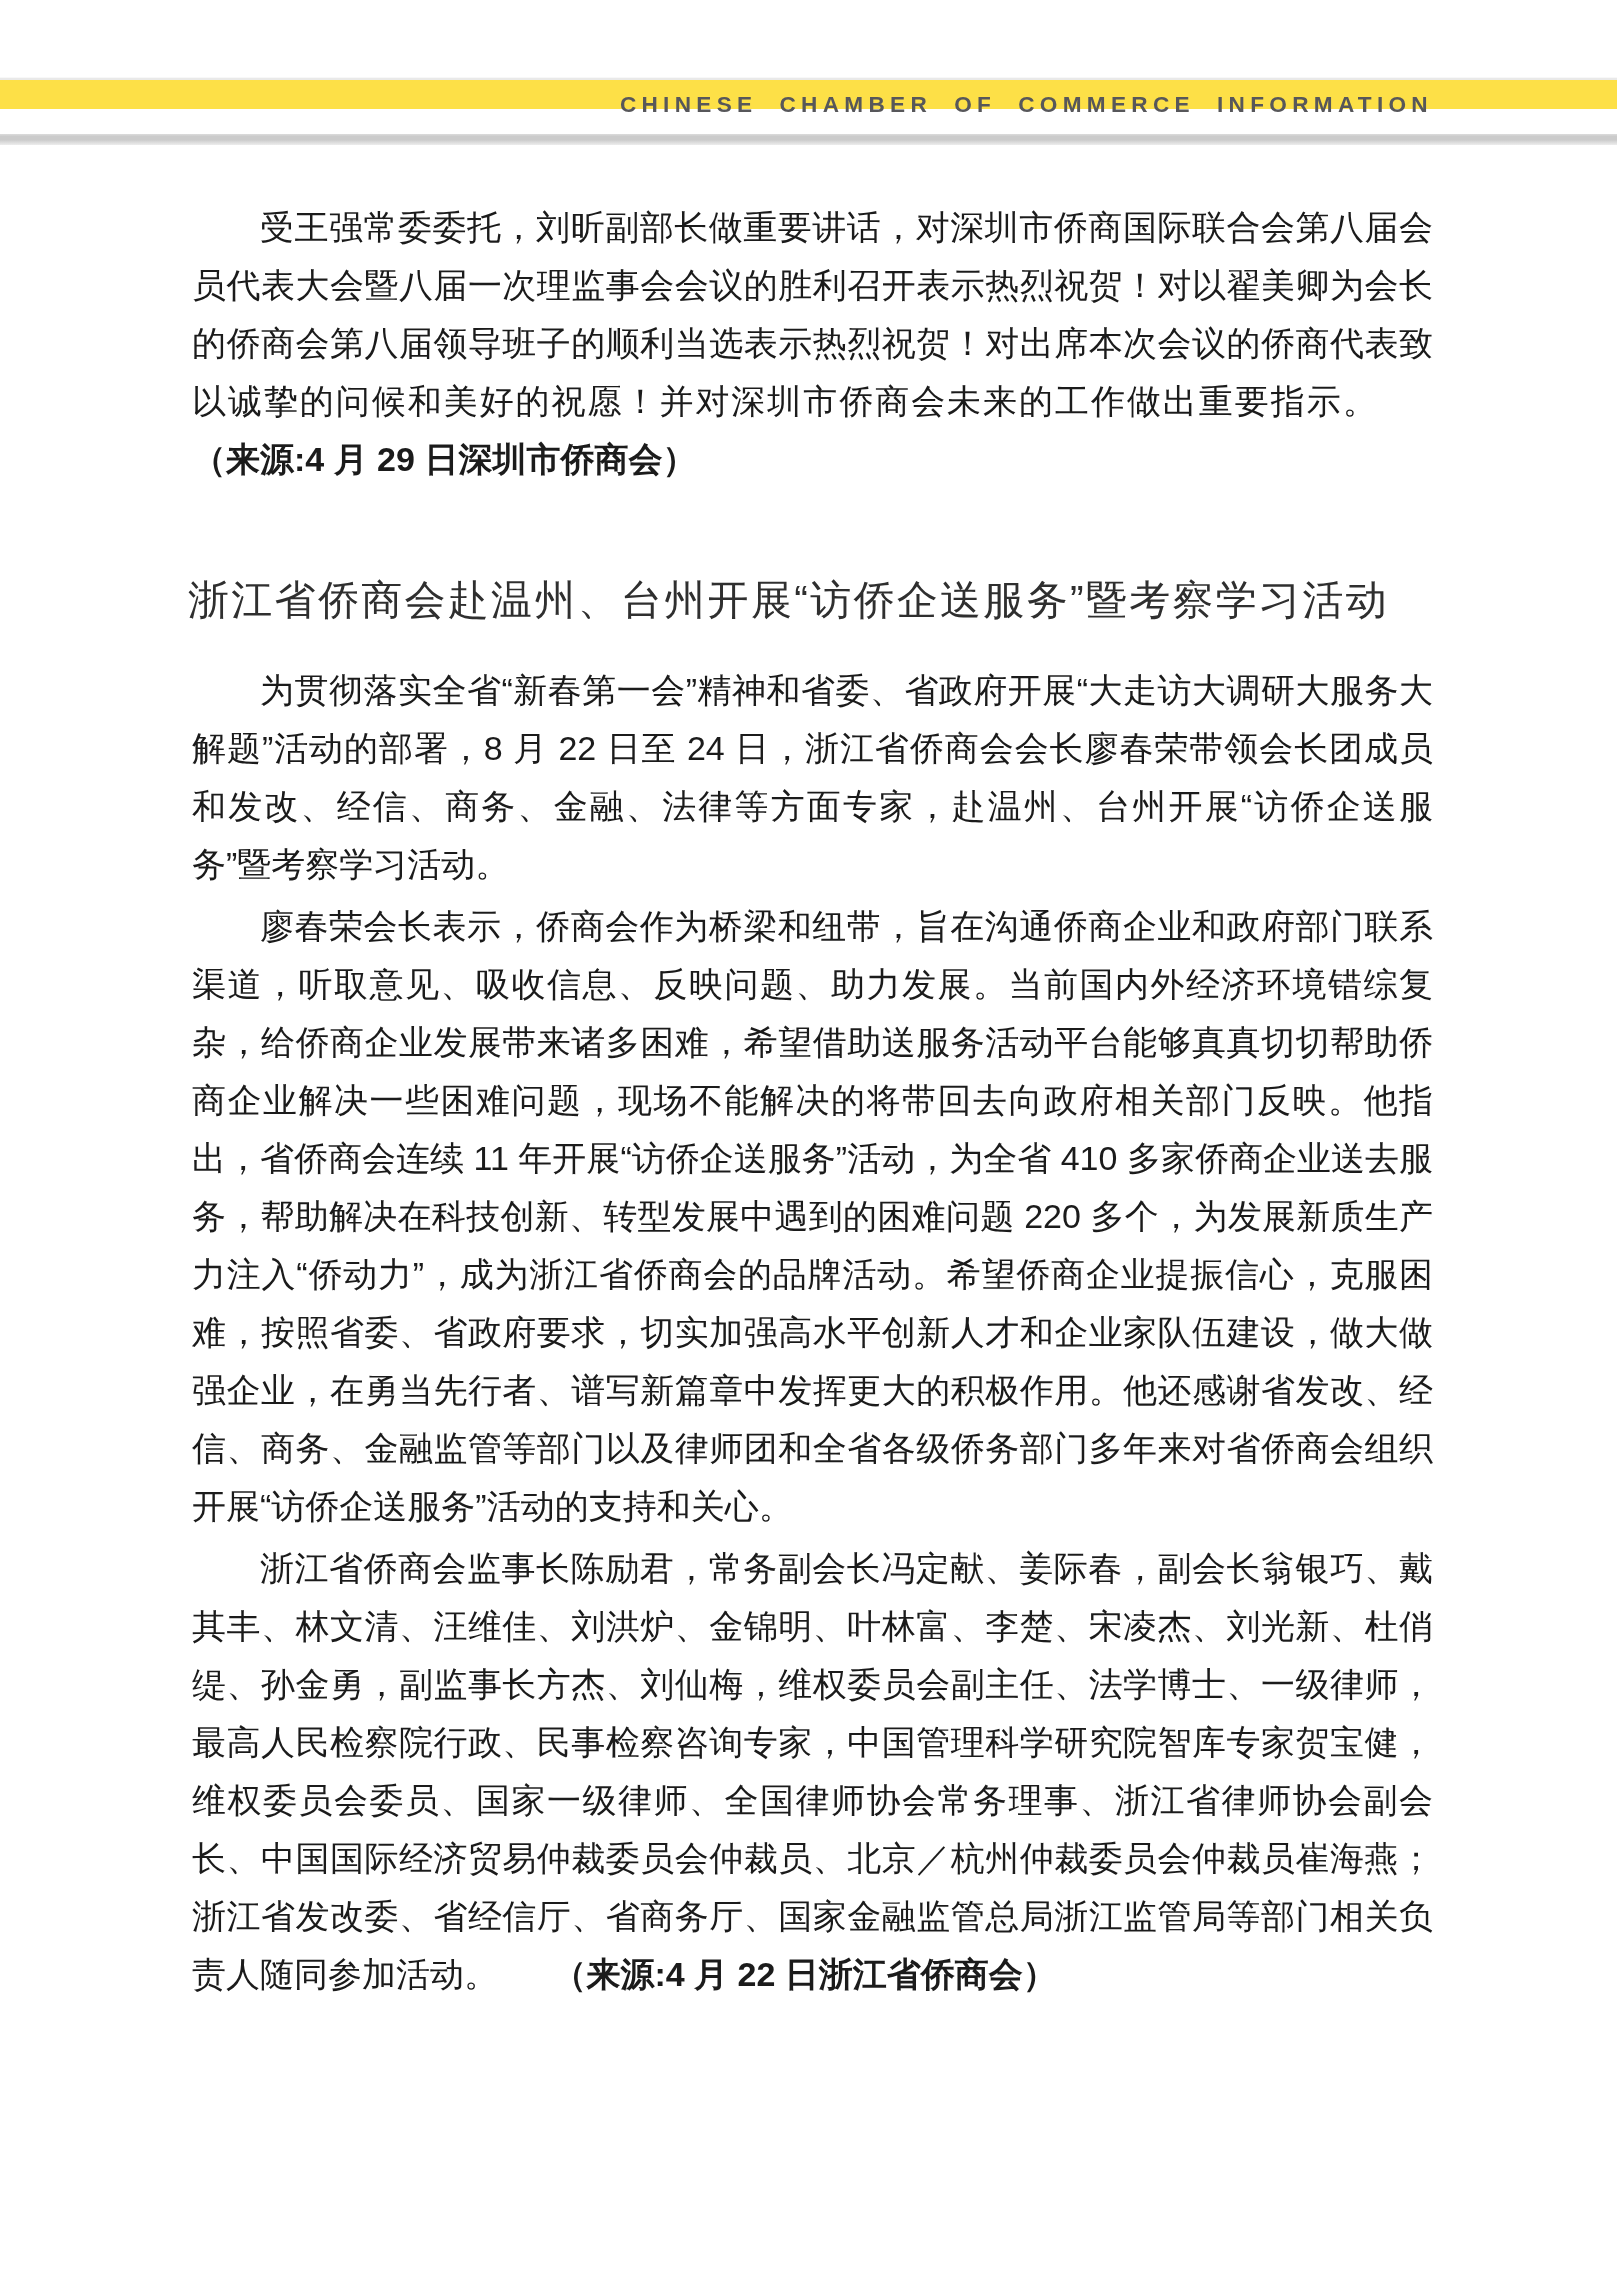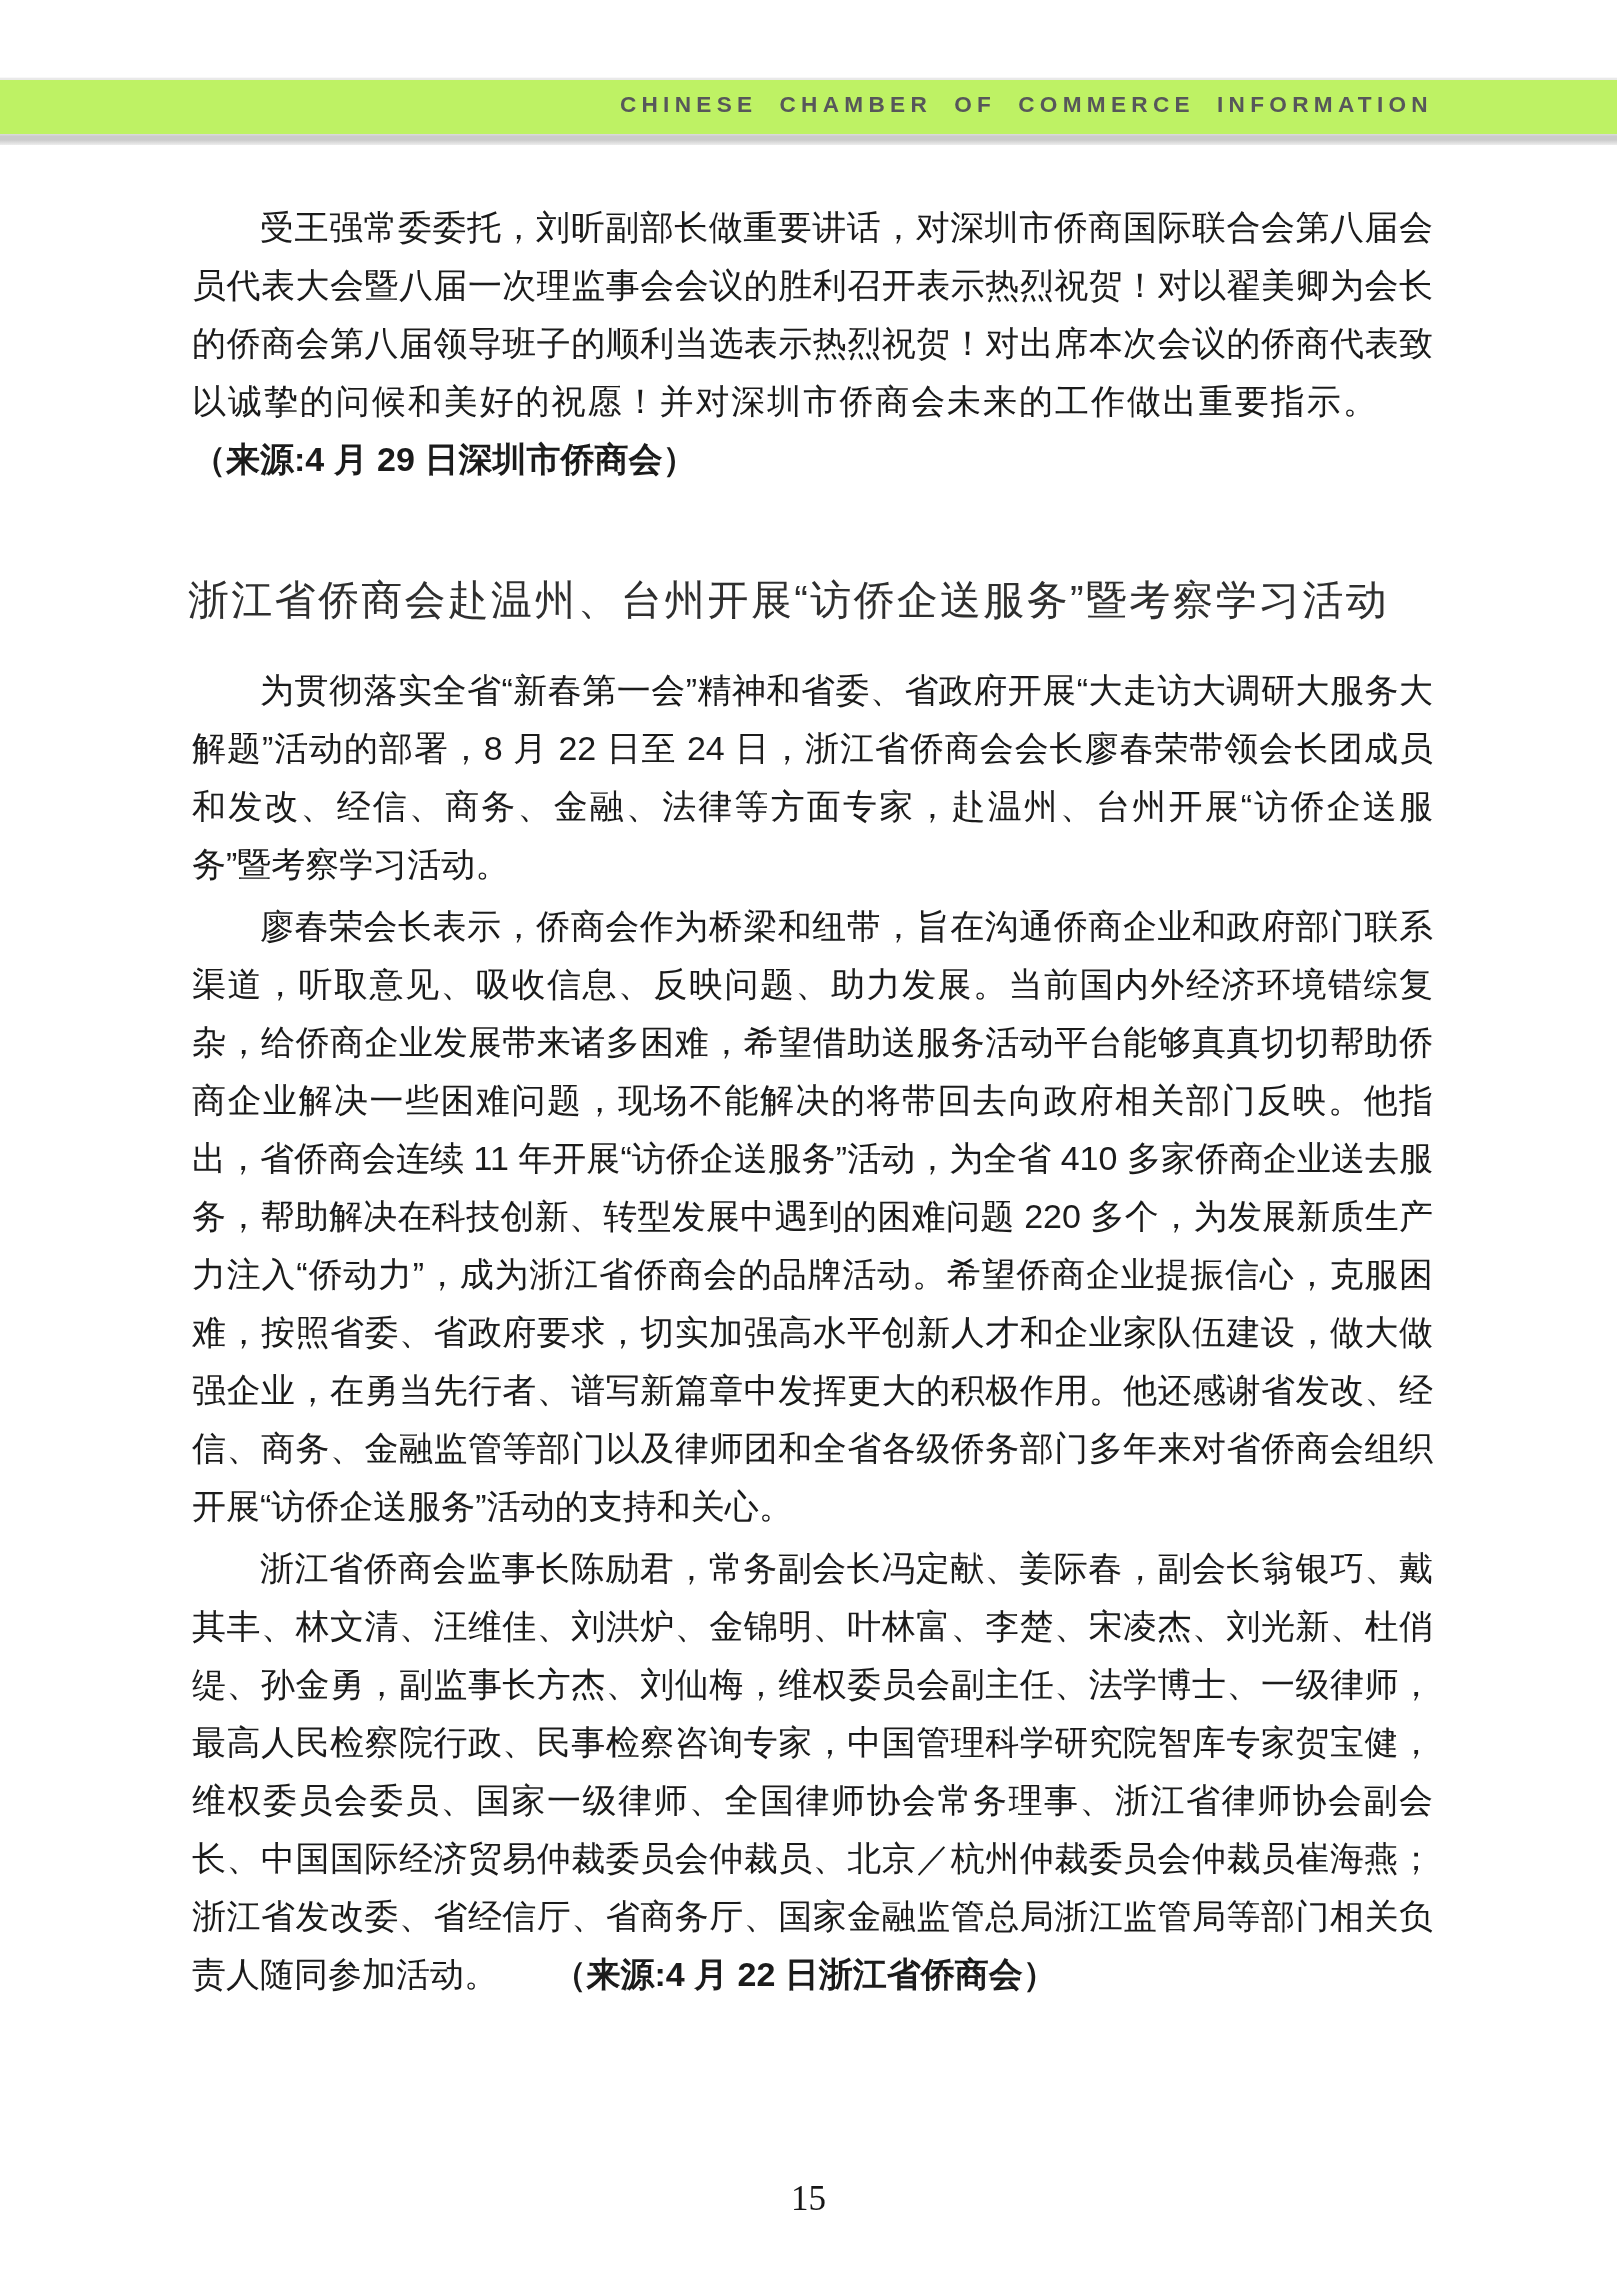--- a/index.html
+++ b/index.html
@@ -9,22 +9,22 @@
     height: 2284px;
     background: #ffffff;
     font-family: "Liberation Sans", sans-serif;
     overflow: hidden;
   }
 
   
   .banner {
     position: absolute;
     left: 0; top: 80px;
-    width: 100%; height: 64px;
-    background: #bef264;
+    width: 100%; height: 29px;
+    background: #fde047;
     box-shadow: 0 -2.3px 0 #e9e9e9;
   }
   .banner-text {
     position: absolute;
     right: 184px; top: 0;
     height: 47px;
     line-height: 49px;
     font-size: 22.6px;
     font-weight: 600;
     letter-spacing: 5.3px;
@@ -100,16 +100,15 @@
 
     <p>为贯彻落实全省“新春第一会”精神和省委、省政府开展“大走访大调研大服务大解题”活动的部署，8 月 22 日至 24 日，浙江省侨商会会长廖春荣带领会长团成员和发改、经信、商务、金融、法律等方面专家，赴温州、台州开展“访侨企送服务”暨考察学习活动。</p>
 
 
     <p>廖春荣会长表示，侨商会作为桥梁和纽带，旨在沟通侨商企业和政府部门联系渠道，听取意见、吸收信息、反映问题、助力发展。当前国内外经济环境错综复杂，给侨商企业发展带来诸多困难，希望借助送服务活动平台能够真真切切帮助侨商企业解决一些困难问题，现场不能解决的将带回去向政府相关部门反映。他指出，省侨商会连续 11 年开展“访侨企送服务”活动，为全省 410 多家侨商企业送去服务，帮助解决在科技创新、转型发展中遇到的困难问题 220 多个，为发展新质生产力注入“侨动力”，成为浙江省侨商会的品牌活动。希望侨商企业提振信心，克服困难，按照省委、省政府要求，切实加强高水平创新人才和企业家队伍建设，做大做强企业，在勇当先行者、谱写新篇章中发挥更大的积极作用。他还感谢省发改、经信、商务、金融监管等部门以及律师团和全省各级侨务部门多年来对省侨商会组织开展“访侨企送服务”活动的支持和关心。</p>
 
     <p><span>浙江省侨商会监事长陈励君，常务副会长冯定献、姜际春，副会长翁银巧、戴其丰、林文清、汪维佳、刘洪炉、金锦明、叶林富、李楚、宋凌杰、刘光新、杜俏缇、孙金勇，副监事长方杰、刘仙梅，维权委员会副主任、法学博士、一级律师，最高人民检察院行政、民事检察咨询专家，中国管理科学研究院智库专家贺宝健，维权委员会委员、国家一级律师、全国律师协会常务理事、浙江省律师协会副会长、中国国际经济贸易仲裁委员会仲裁员、北京／杭州仲裁委员会仲裁员崔海燕；浙江省发改委、省经信厅、省商务厅、国家金融监管总局浙江监管局等部门相关负责人随同参加活动。</span><span class="src-gap"></span><span class="source">（来源:4 月 22 日浙江省侨商会）</span></p>
 
   </div>
 
-  <div class="page-number">15</div>
 
 </div>
 
 
 </body></html>

